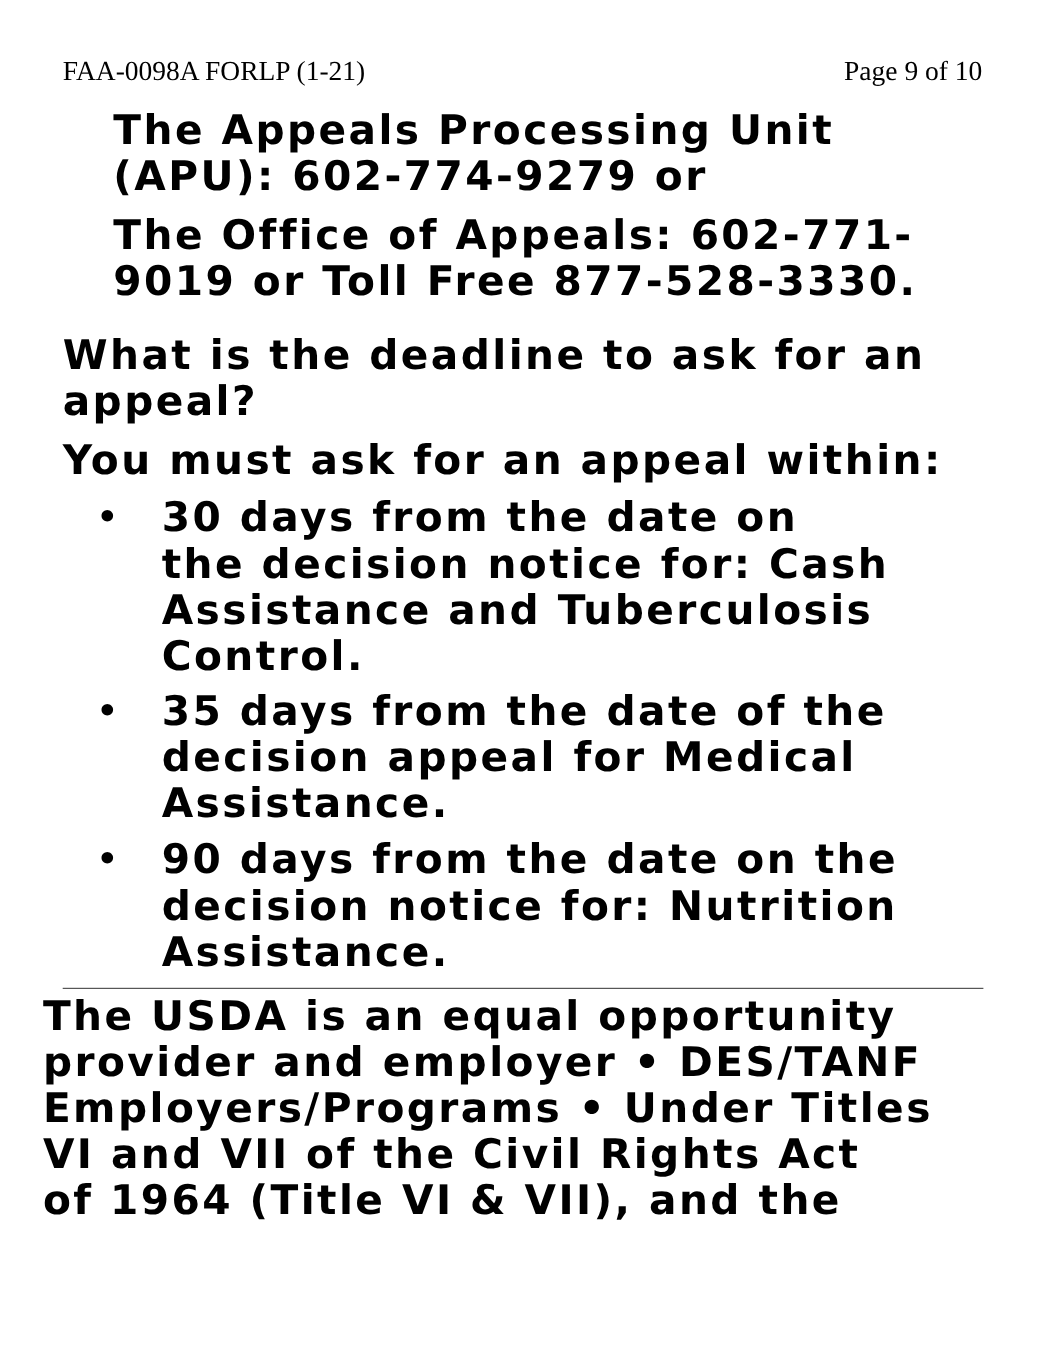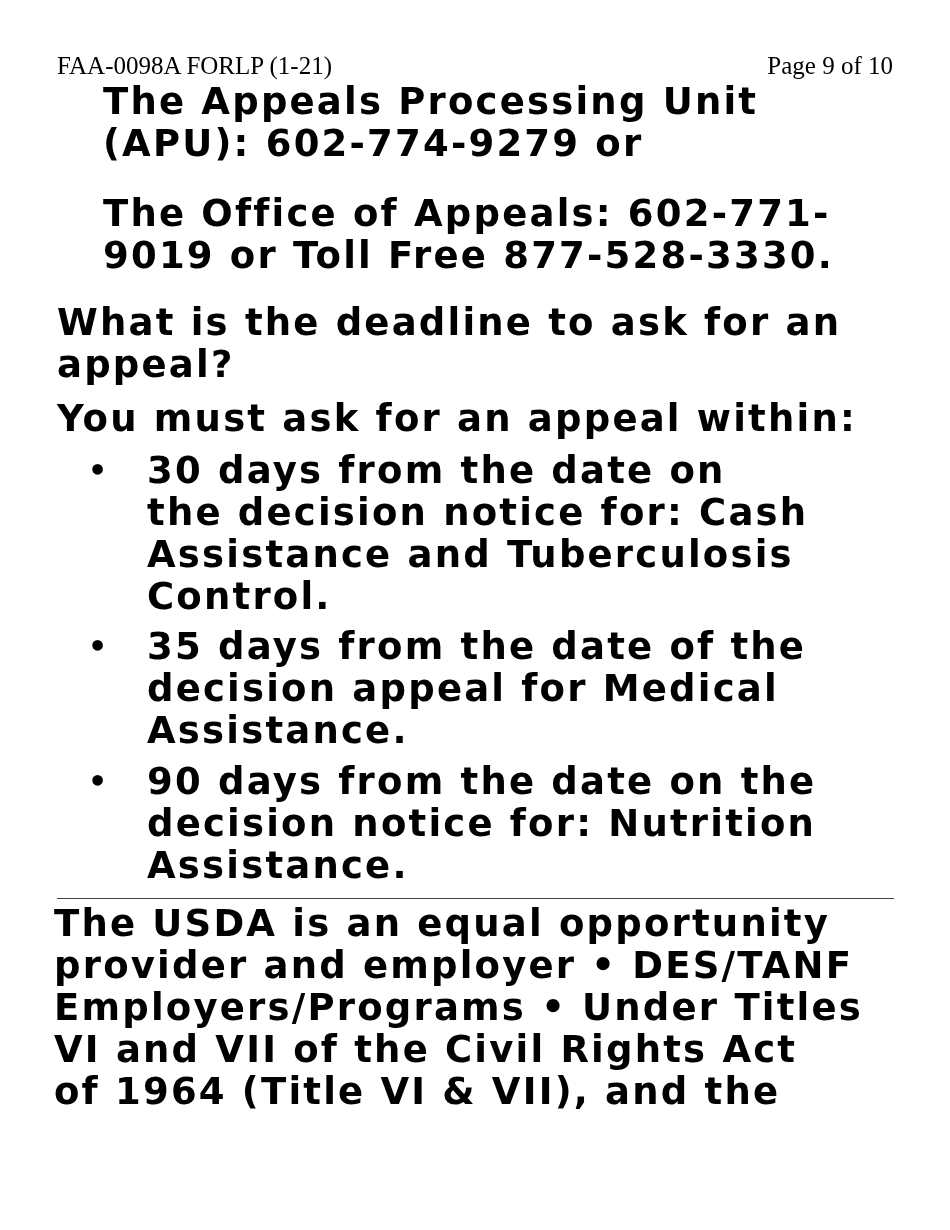--- a/index.html
+++ b/index.html
@@ -1,29 +1,29 @@
 <!DOCTYPE html>
 <html><head>
 <meta charset="utf-8">
 <style>
   html, body { margin: 0; padding: 0; background: #fff; }
   body { width: 950px; height: 1230px; position: relative; overflow: hidden; color: #000; }
   .hdr { position: absolute; top: 52px; font-family: Liberation Serif, serif; font-size: 25px; letter-spacing: 0px; }
   .hdr.left { left: 57px; }
   .hdr.right { right: 57px; }
   .b { font-family: "DejaVu Sans", sans-serif; font-weight: bold; font-size: 37px; letter-spacing: 2.2px; line-height: 42px; position: absolute; white-space: nowrap; }
-  .p1 { left: 103px; top: 81px; }
+  .p1 { left: 103px; top: 98px; }
   .p2 { left: 103px; top: 193px; }
   .q { left: 57px; top: 302px; }
   .m { left: 57px; top: 398px; }
   .bullet { position: absolute; left: 88px; font-family: "DejaVu Sans", sans-serif; font-weight: bold; font-size: 30px; line-height: 42px; }
   .bt { left: 147px; }
   .b1 { top: 450px; } .b2 { top: 626px; } .b3 { top: 761px; }
   .rule { position: absolute; left: 57px; width: 837px; top: 898px; height: 0; border-top: 1.5px solid #444; }
-  .eo { left: 54px; top: 903px; }
+  .eo { left: 39px; top: 903px; }
 </style>
 </head>
 <body>
 
 <div class="hdr left">FAA-0098A FORLP (1-21)</div>
 <div class="hdr right">Page 9 of 10</div>
 
 <div class="b p1">
   <div>The Appeals Processing Unit</div>
   <div>(APU):  602-774-9279 or</div>

